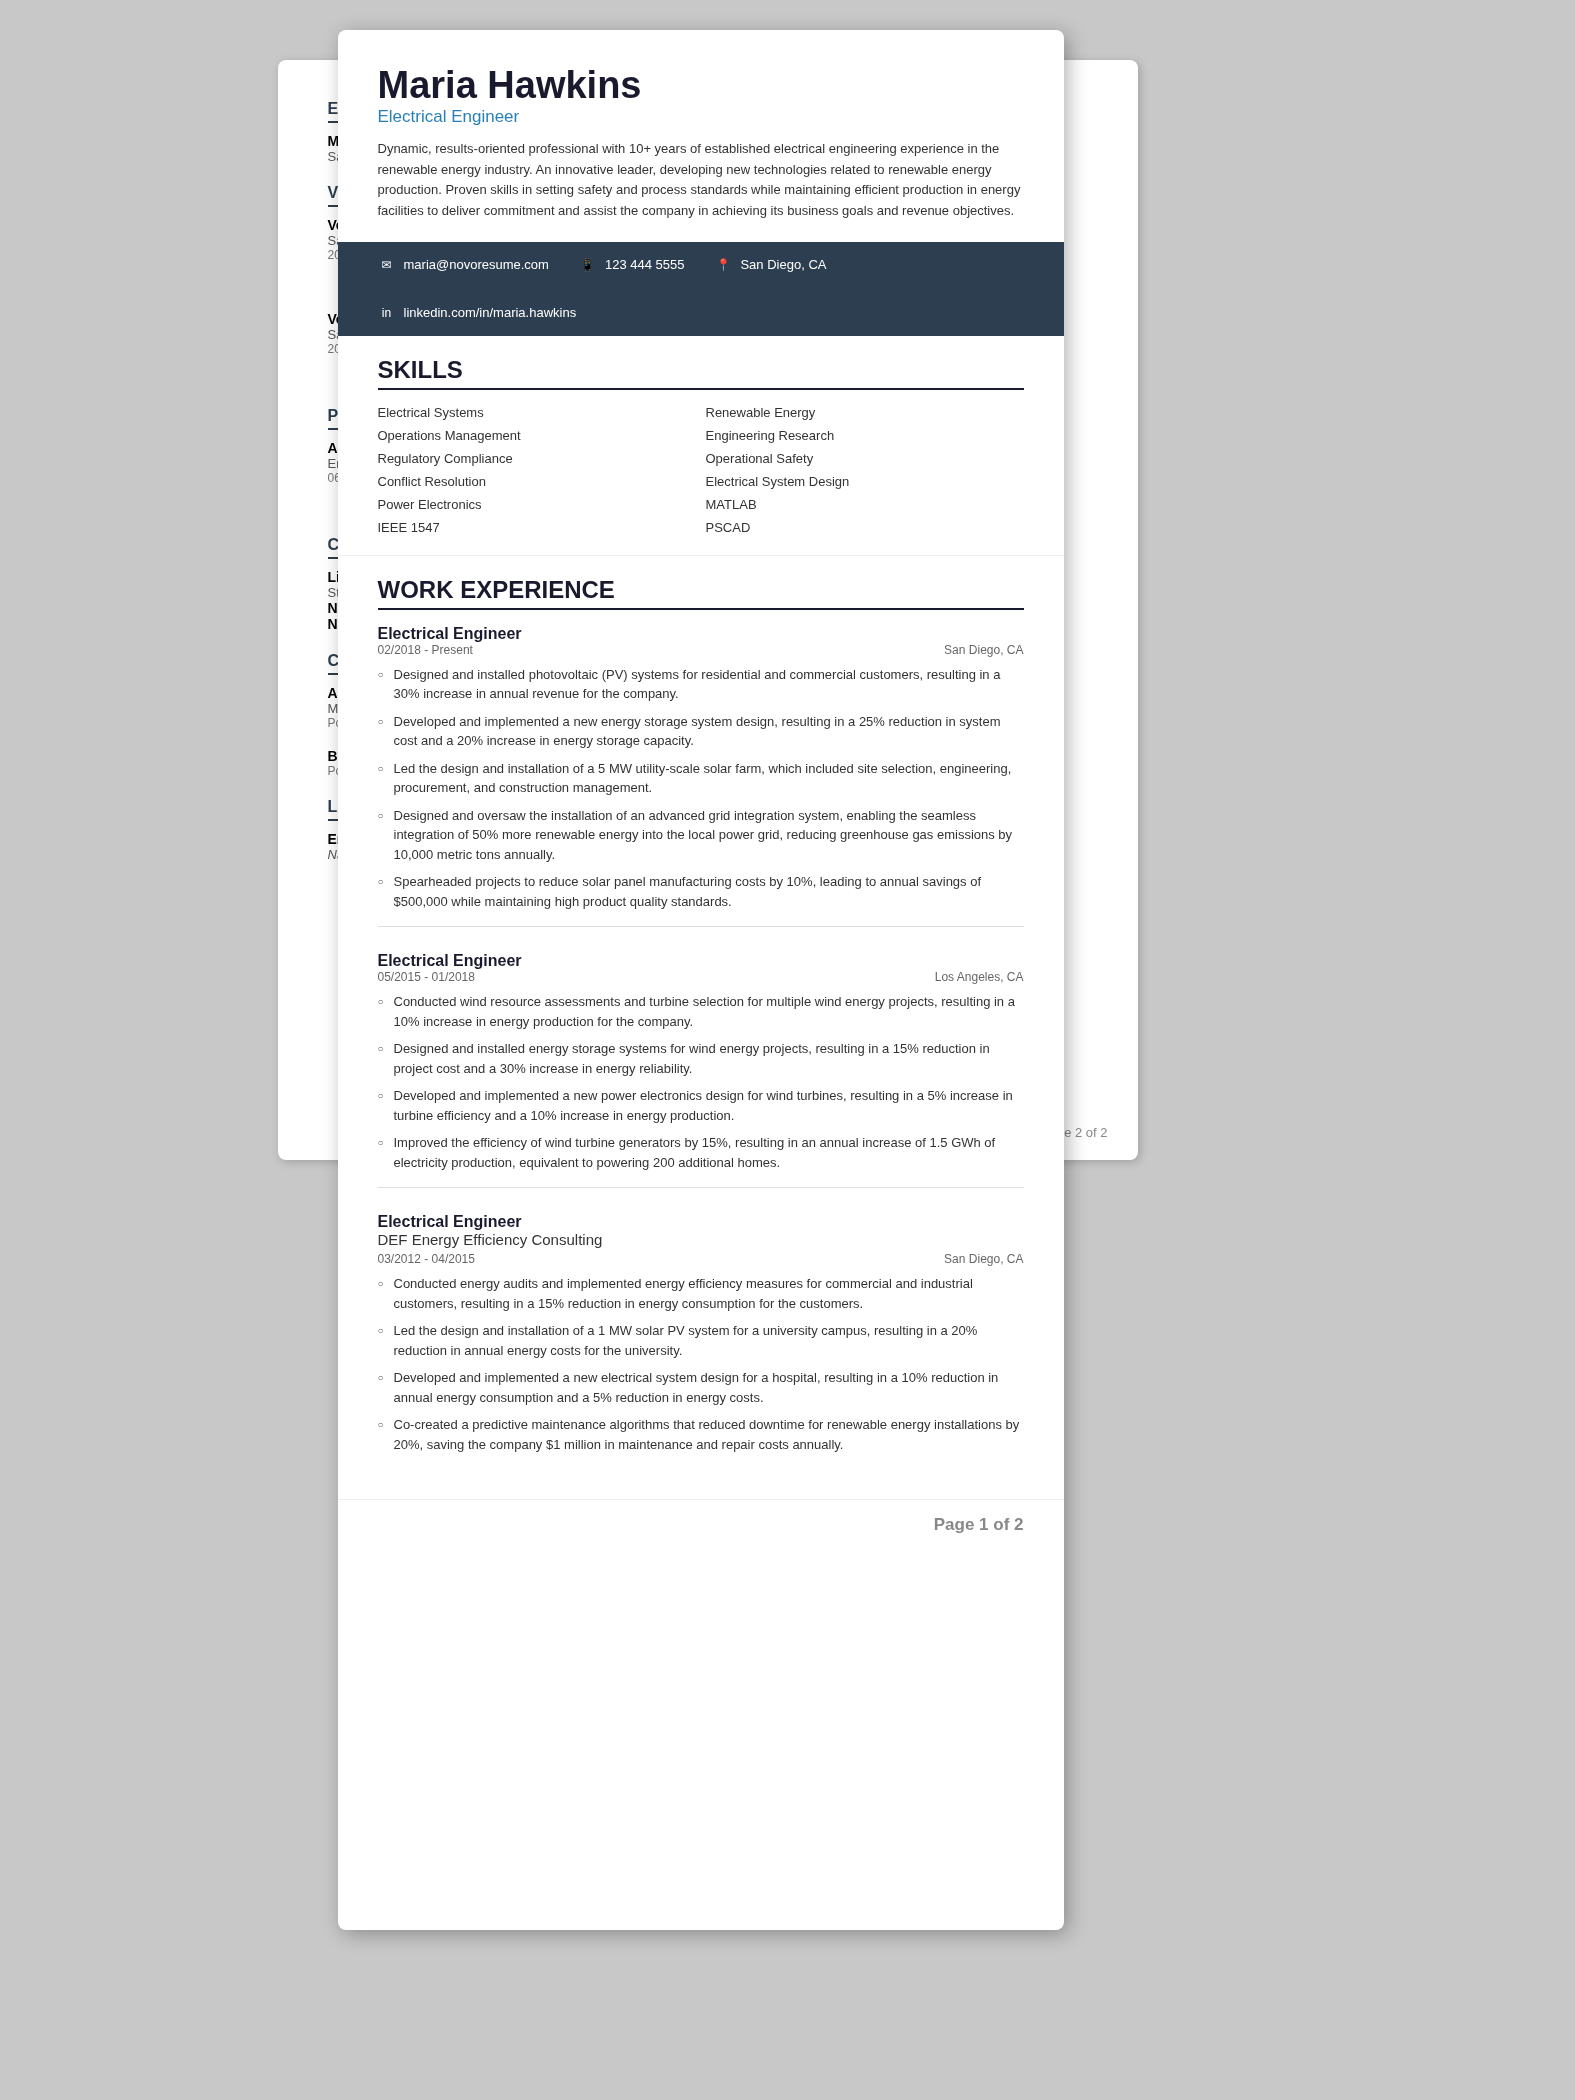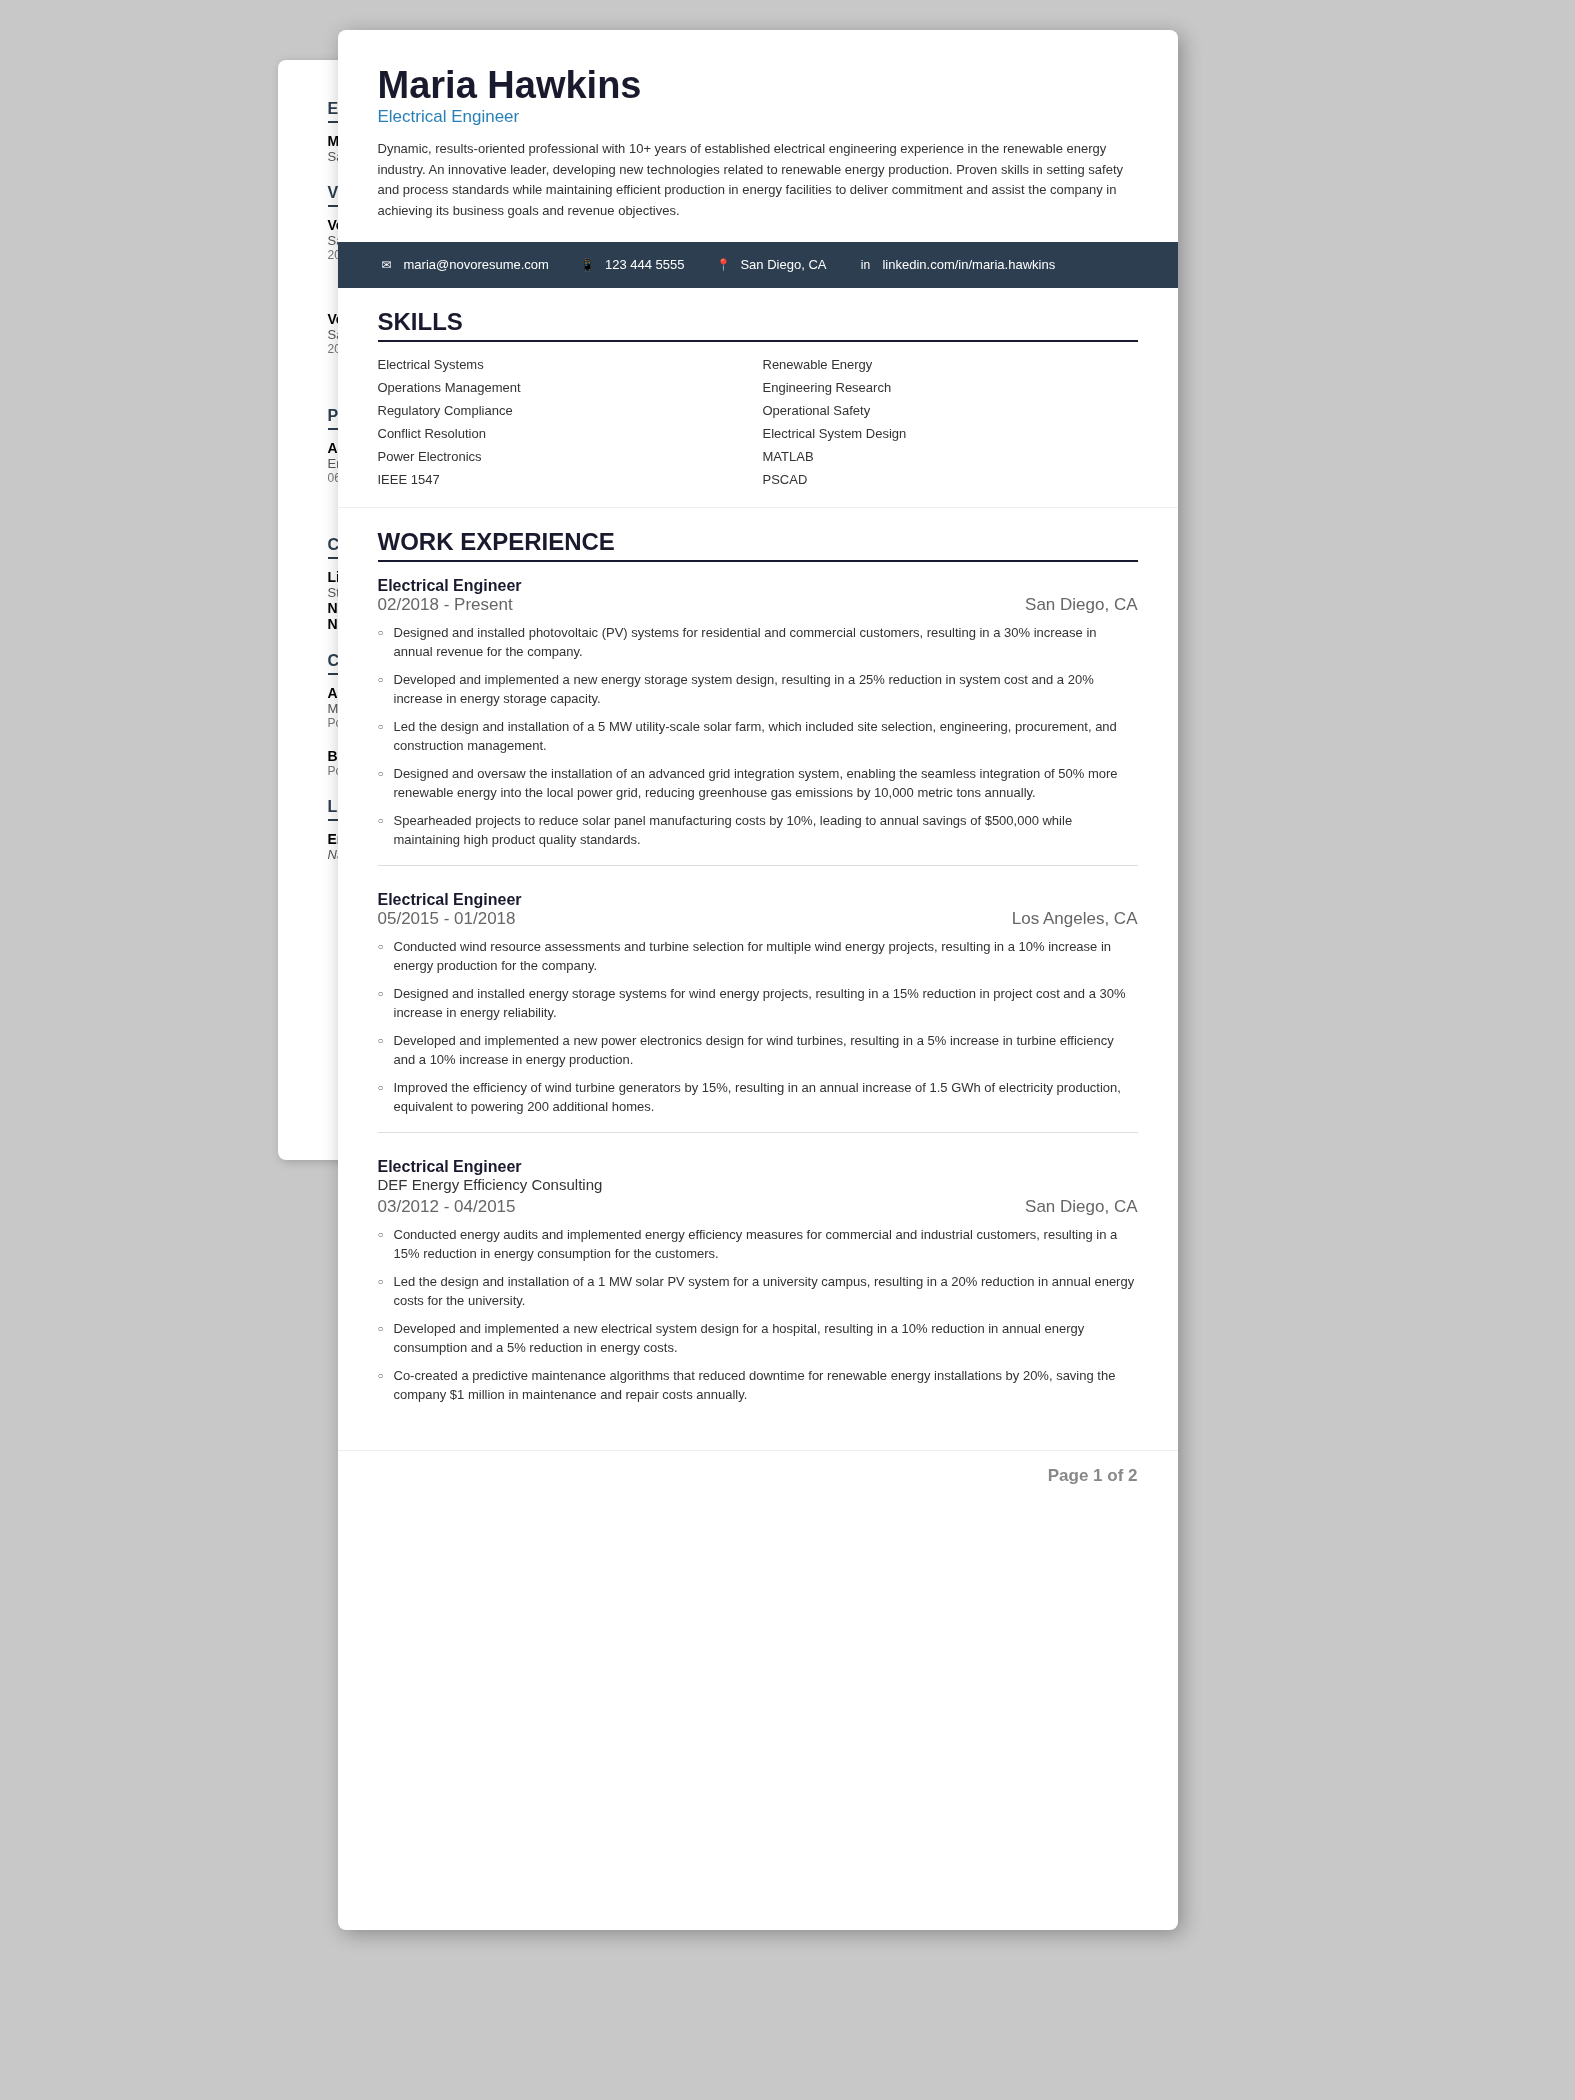--- a/index.html
+++ b/index.html
@@ -76,21 +76,21 @@
     .back-bullet {
       font-size: 12px;
       color: #444;
       margin-left: 15px;
       margin-top: 3px;
     }
 
     
     .page-front {
       position: relative;
-      width: 840px;
+      width: 726px;
       min-height: 1900px;
       background: white;
       border-radius: 8px;
       box-shadow: 4px 4px 20px rgba(0,0,0,0.3);
       overflow: hidden;
     }
 
     .resume-header {
       padding: 35px 40px 20px 40px;
     }
@@ -185,21 +185,21 @@
 
     .job-company {
       font-size: 15px;
       color: #333;
       margin-bottom: 4px;
     }
 
     .job-meta {
       display: flex;
       justify-content: space-between;
-      font-size: 17px;
+      font-size: 12px;
       color: #666;
       margin-bottom: 8px;
     }
 
     .job-bullets {
       list-style: none;
       padding: 0;
     }
 
     .job-bullets li {

